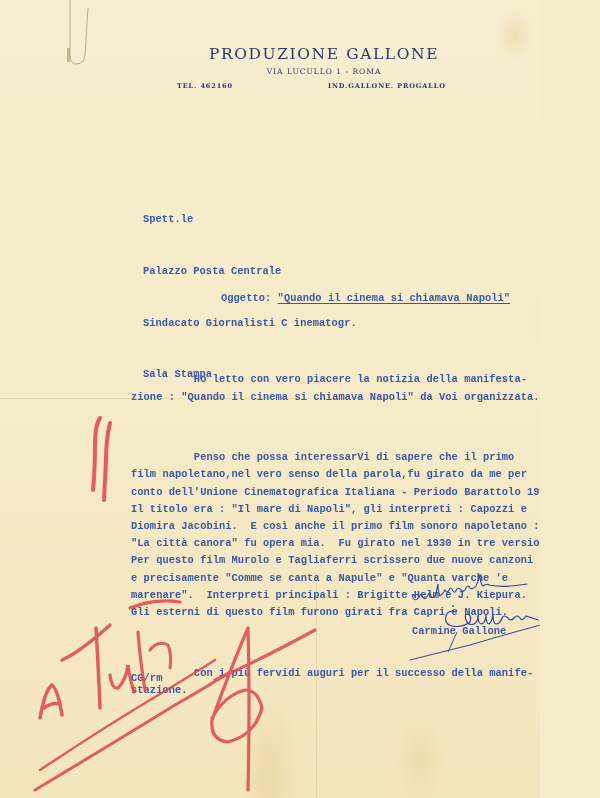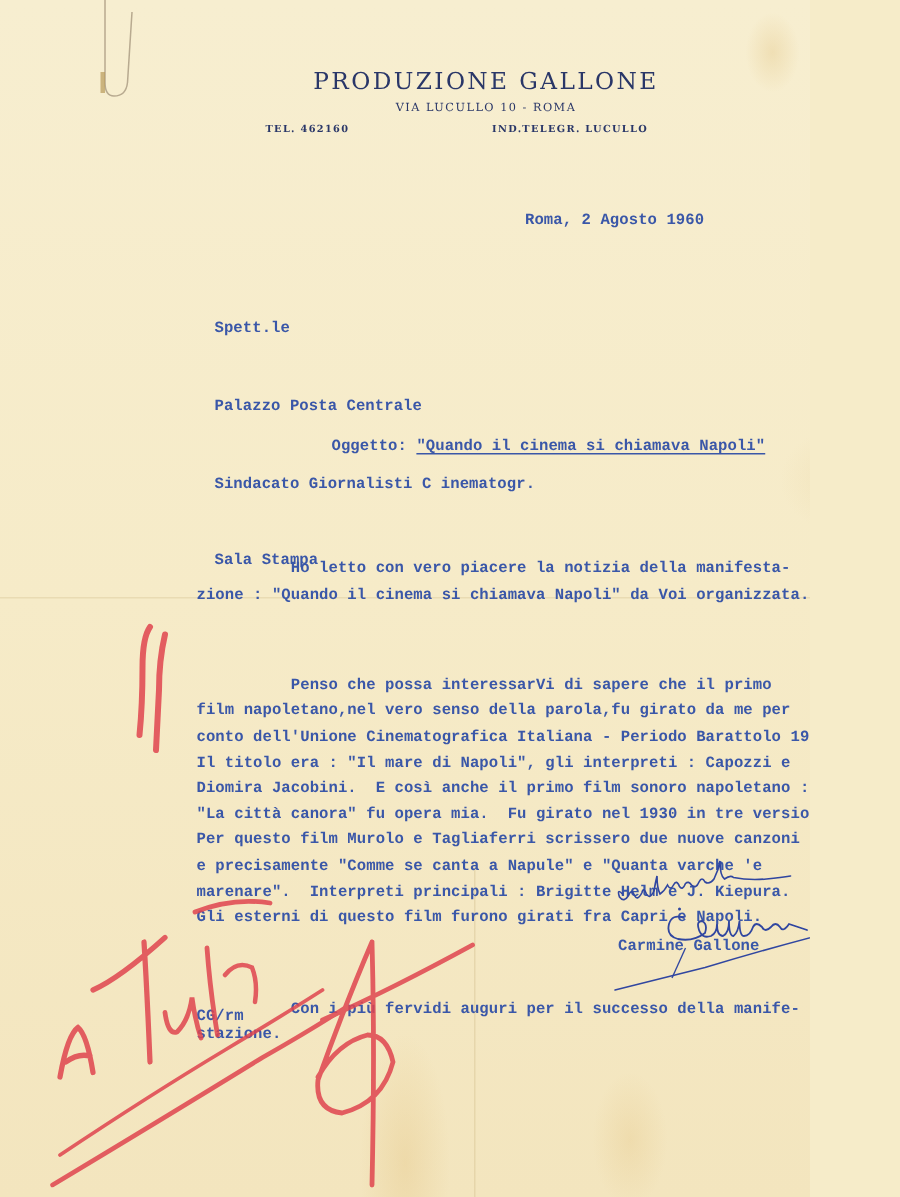--- a/index.html
+++ b/index.html
@@ -110,26 +110,25 @@
   <div class="fold"></div>
   <div class="vfold"></div>
 
   <svg class="clip" viewBox="0 0 100 70">
     <path d="M70,0 L70,55 Q70,64 76,64 Q84,64 85,55 L88,8" fill="none" stroke="#a89880" stroke-width="1" opacity="0.8"></path>
     <rect x="67" y="48" width="3" height="14" fill="#b89a5a" opacity="0.7"></rect>
   </svg>
 
   <div class="letterhead">
     <div class="lh-title">PRODUZIONE GALLONE</div>
-    <div class="lh-address">VIA LUCULLO 10 - ROMA</div>
+    <div class="lh-address">VIA LUCULLO 1 - ROMA</div>
   </div>
   <div class="lh-contacts lh-tel">TEL. 462160</div>
-  <div class="lh-contacts lh-telegr">IND.TELEGR. LUCULLO</div>
+  <div class="lh-contacts lh-telegr">IND.GALLONE. PROGALLO</div>
 
-  <div class="typed date">Roma, 2 Agosto 1960</div>
 
   <div class="typed recipient">
     <div>Spett.le</div>
     <div>Palazzo Posta Centrale</div>
     <div>Sindacato Giornalisti C inematogr.</div>
     <div>Sala Stampa</div>
   </div>
 
   <div class="typed subject"><span>Oggetto:</span> <span class="underline">"Quando il cinema si chiamava Napoli"</span></div>
 

